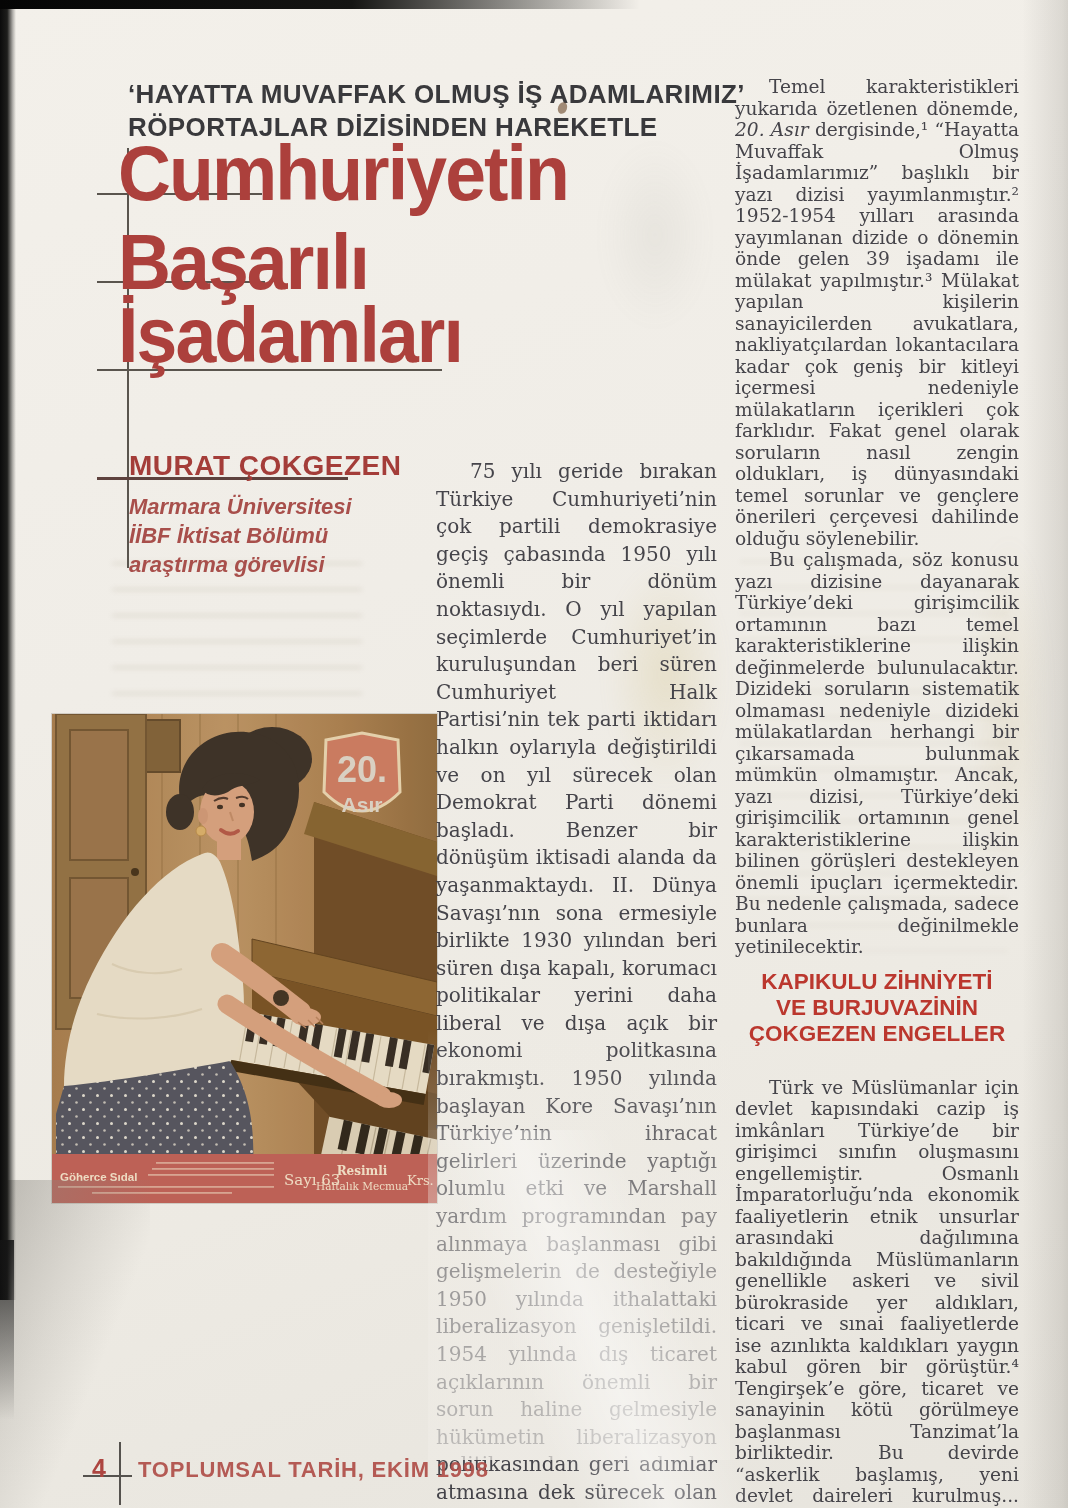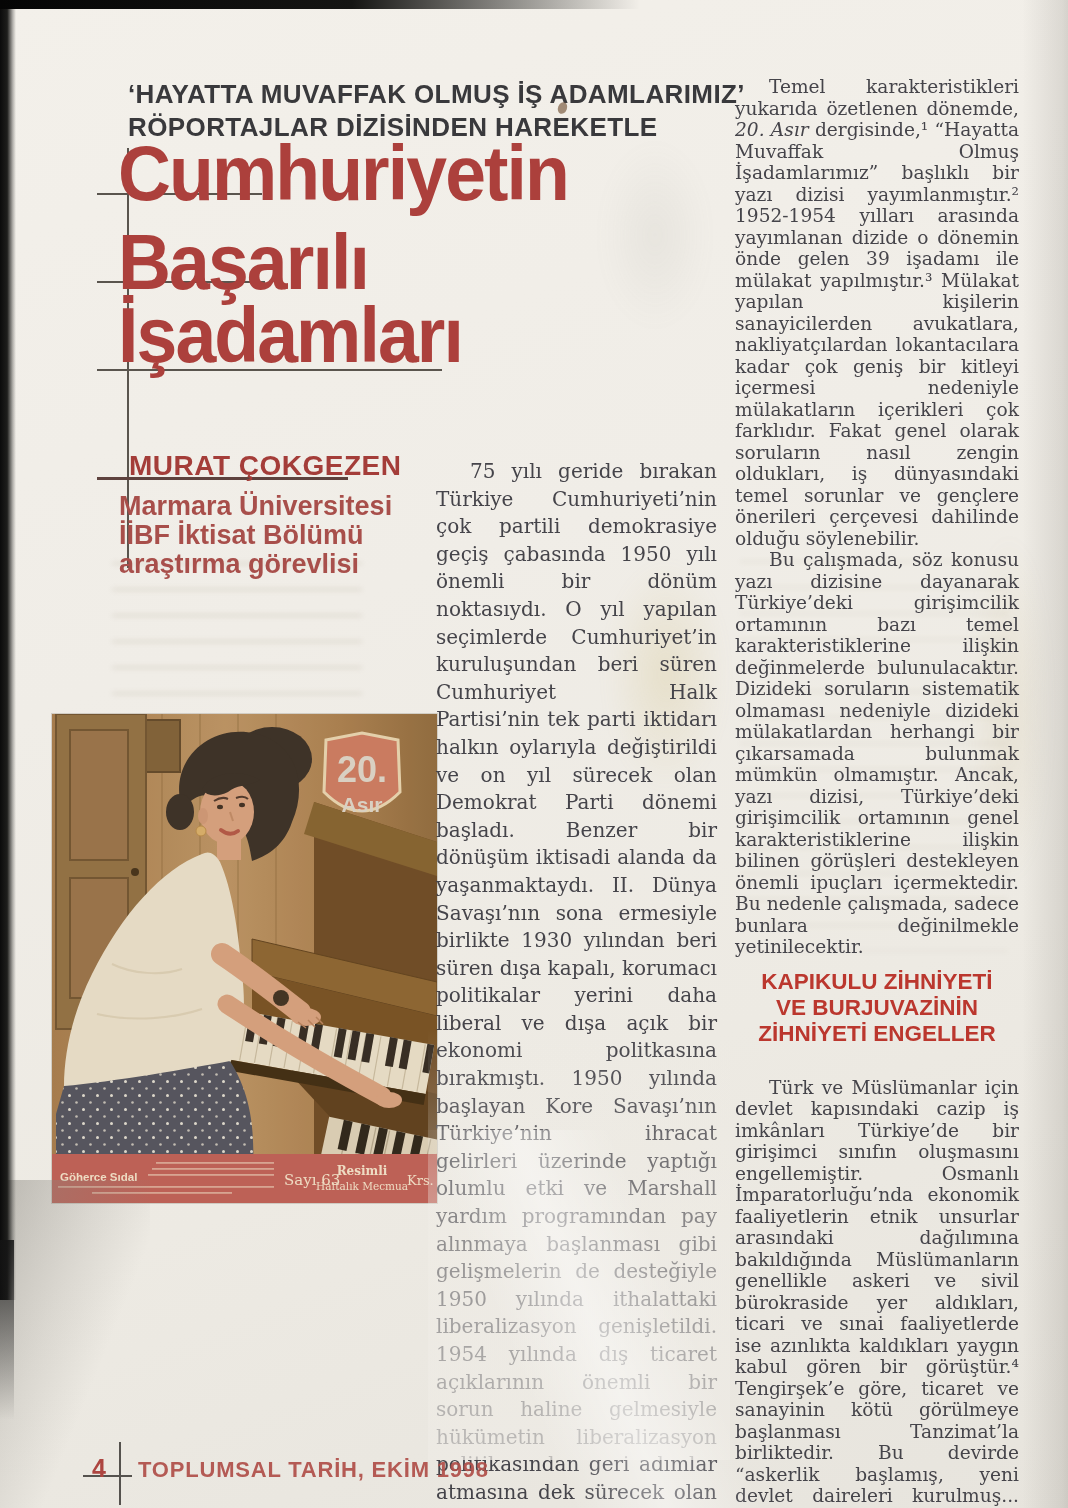--- a/index.html
+++ b/index.html
@@ -46,22 +46,22 @@
   
   .rule{position:absolute;background:#5a554e;z-index:1;}
   .rv{left:127px;top:148px;width:2px;height:420px;}
   .rh1{left:97px;top:193px;width:165px;height:2px;}
   .rh2{left:97px;top:281px;width:168px;height:2px;}
   .rh3{left:97px;top:369px;width:345px;height:2px;}
   .rh4{left:97px;top:477px;width:251px;height:3px;background:#5e423e;}
   
   .author-name{position:absolute;left:129px;top:450px;z-index:2;
     font-weight:bold;font-size:28px;letter-spacing:.5px;color:#a43d39;}
-  .author-affil{position:absolute;left:119px;top:492px;z-index:2;
-    font-weight:bold;font-size:27px;line-height:29px;color:#a84f4b;}
+  .author-affil{position:absolute;left:129px;top:492px;z-index:2;
+    font-weight:bold;font-size:22px;line-height:29px;color:#a84f4b;font-style:italic;}
   
   .col{position:absolute;font-family:"DejaVu Serif",serif;color:#45444a;text-align:justify;z-index:2;}
   .col p{margin:0;text-indent:34px;}
   .col-middle{left:436px;top:458px;width:281px;font-size:20px;line-height:27.6px;}
   .col-right{left:735px;top:76px;width:284px;font-size:18.6px;line-height:21.5px;}
   .col-right .em{font-style:italic;margin-top:45px;}
   .subhead{margin:11px 0 30px 0;text-align:center;text-indent:0;
     font-family:"Liberation Sans",sans-serif;font-weight:bold;
     font-size:22.5px;line-height:26px;color:#bb372e;}
   .fade-overlay{position:absolute;left:428px;top:1030px;width:302px;height:430px;z-index:3;pointer-events:none;
@@ -228,21 +228,21 @@
     <p>75 yılı geride bırakan Türkiye Cumhuriyeti’nin çok partili demokrasiye geçiş çabasında 1950 yılı önemli bir dönüm noktasıydı. O yıl yapılan seçimlerde Cumhuriyet’in kuruluşundan beri süren Cumhuriyet Halk Partisi’nin tek parti iktidarı halkın oylarıyla değiştirildi ve on yıl sürecek olan Demokrat Parti dönemi başladı. Benzer bir dönüşüm iktisadi alanda da yaşanmaktaydı. II. Dünya Savaşı’nın sona ermesiyle birlikte 1930 yılından beri süren dışa kapalı, korumacı politikalar yerini daha liberal ve dışa açık bir ekonomi politkasına bırakmıştı. 1950 yılında başlayan Kore Savaşı’nın Türkiye’nin ihracat gelirleri üzerinde yaptığı olumlu etki ve Marshall yardım programından pay alınmaya başlanması gibi gelişmelerin de desteğiyle 1950 yılında ithalattaki liberalizasyon genişletildi. 1954 yılında dış ticaret açıklarının önemli bir sorun haline gelmesiyle hükümetin liberalizasyon politikasından geri adımlar atmasına dek sürecek olan bu dönemde önemli bir büyüme ve refah artışı yaşanmış, uzun bir aradan sonra Türk toplumu ilk defa dış dünya ile böylesine yakınlaşmış ve onun ürünleriyle tanışmıştı. Bu dönemde yaşanan dönüşümün önemli bir özelliği de kalkınmanın itici gücünün devletten alınıp özel sektöre verilmesiydi. Zaten Demokrat Parti de iktidara “her mahallede bir milyoner” yaratma vaadiyle gelmişti.</p>
   </div>
   <div class="fade-overlay"></div>
 
   <div class="col col-right">
     <p><span>Temel karakteristikleri yukarıda özetlenen dönemde, </span><span class="em">20. Asır</span><span> dergisinde,¹ “Hayatta Muvaffak Olmuş İşadamlarımız” başlıklı bir yazı dizisi yayımlanmıştır.² 1952-1954 yılları arasında yayımlanan dizide o dönemin önde gelen 39 işadamı ile mülakat yapılmıştır.³ Mülakat yapılan kişilerin sanayicilerden avukatlara, nakliyatçılardan lokantacılara kadar çok geniş bir kitleyi içermesi nedeniyle mülakatların içerikleri çok farklıdır. Fakat genel olarak soruların nasıl zengin oldukları, iş dünyasındaki temel sorunlar ve gençlere önerileri çerçevesi dahilinde olduğu söylenebilir.</span></p>
     <p>Bu çalışmada, söz konusu yazı dizisine dayanarak Türkiye’deki girişimcilik ortamının bazı temel karakteristiklerine ilişkin değinmelerde bulunulacaktır. Dizideki soruların sistematik olmaması nedeniyle dizideki mülakatlardan herhangi bir çıkarsamada bulunmak mümkün olmamıştır. Ancak, yazı dizisi, Türkiye’deki girişimcilik ortamının genel karakteristiklerine ilişkin bilinen görüşleri destekleyen önemli ipuçları içermektedir. Bu nedenle çalışmada, sadece bunlara değinilmekle yetinilecektir.</p>
     <h2 class="subhead">
       <div>KAPIKULU ZİHNİYETİ</div>
       <div>VE BURJUVAZİNİN</div>
-      <div>ZİHNİYETİ ENGELLER</div>
+      <div>ÇOKGEZEN ENGELLER</div>
     </h2>
     <p>Türk ve Müslümanlar için devlet kapısındaki cazip iş imkânları Türkiye’de bir girişimci sınıfın oluşmasını engellemiştir. Osmanlı İmparatorluğu’nda ekonomik faaliyetlerin etnik unsurlar arasındaki dağılımına bakıldığında Müslümanların genellikle askeri ve sivil bürokraside yer aldıkları, ticari ve sınai faaliyetlerde ise azınlıkta kaldıkları yaygın kabul gören bir görüştür.⁴ Tengirşek’e göre, ticaret ve sanayinin kötü görülmeye başlanması Tanzimat’la birliktedir. Bu devirde “askerlik başlamış, yeni devlet daireleri kurulmuş... Çocuk asker, memur olmuş... Babalarının san’atini bırakmışlardır.”⁵</p>
 
   </div>
 
   <div class="rule f-rv"></div>
   <div class="rule f-rh"></div>
   <div class="footer-num">4</div>
   <div class="footer-text">TOPLUMSAL TARİH, EKİM 1998</div>
 

